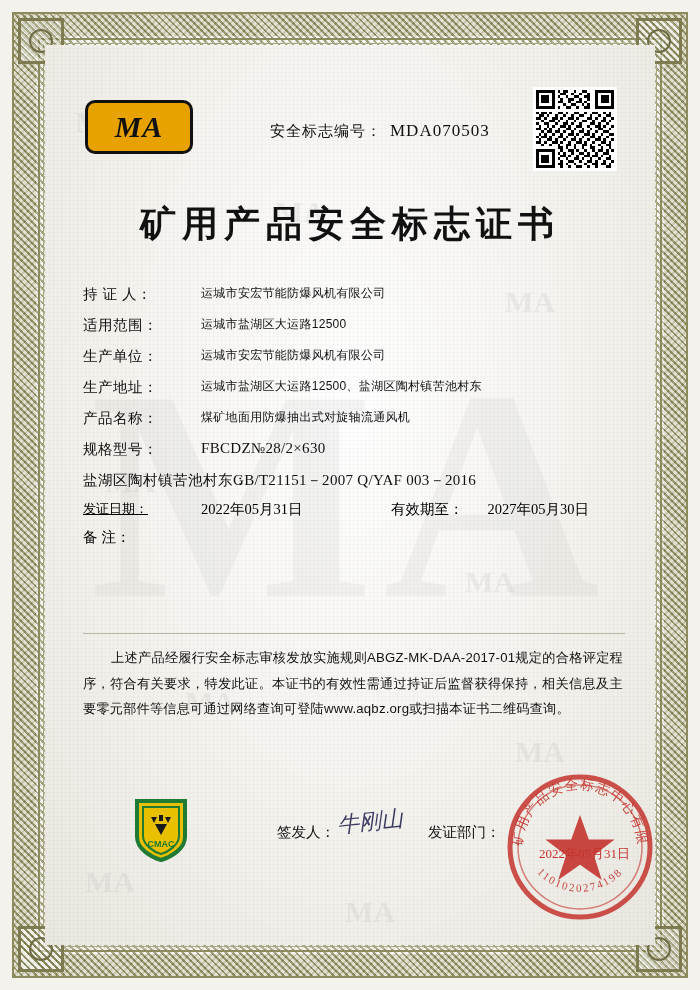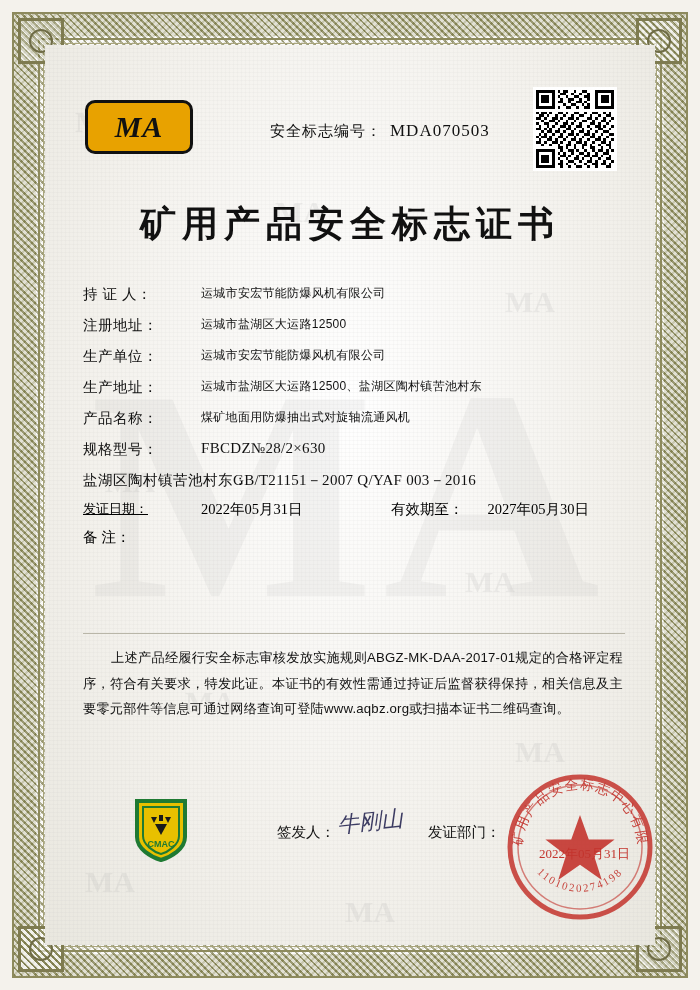--- a/index.html
+++ b/index.html
@@ -623,21 +623,21 @@
     <div class="title">矿用产品安全标志证书</div>
 
     <div class="fields">
 
       <div class="row">
         <div class="label">持  证  人：</div>
         <div class="value">运城市安宏节能防爆风机有限公司</div>
       </div>
 
       <div class="row">
-        <div class="label">注册地址：</div>
+        <div class="label">适用范围：</div>
         <div class="value">运城市盐湖区大运路12500</div>
       </div>
 
       <div class="row">
         <div class="label">生产单位：</div>
         <div class="value">运城市安宏节能防爆风机有限公司</div>
       </div>
 
       <div class="row">
         <div class="label">生产地址：</div>

